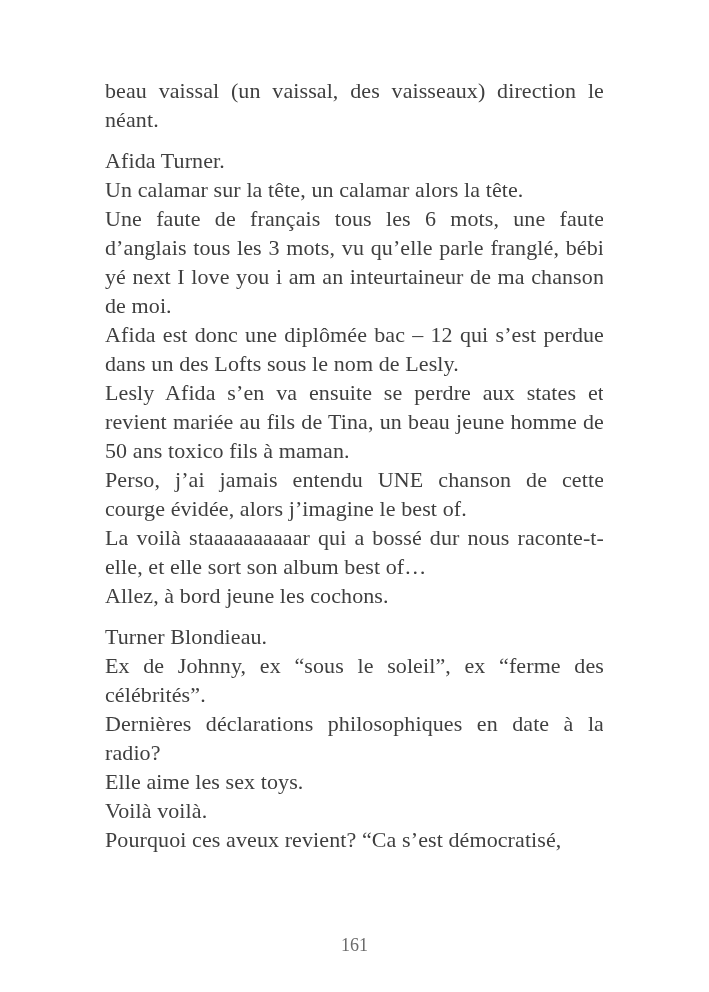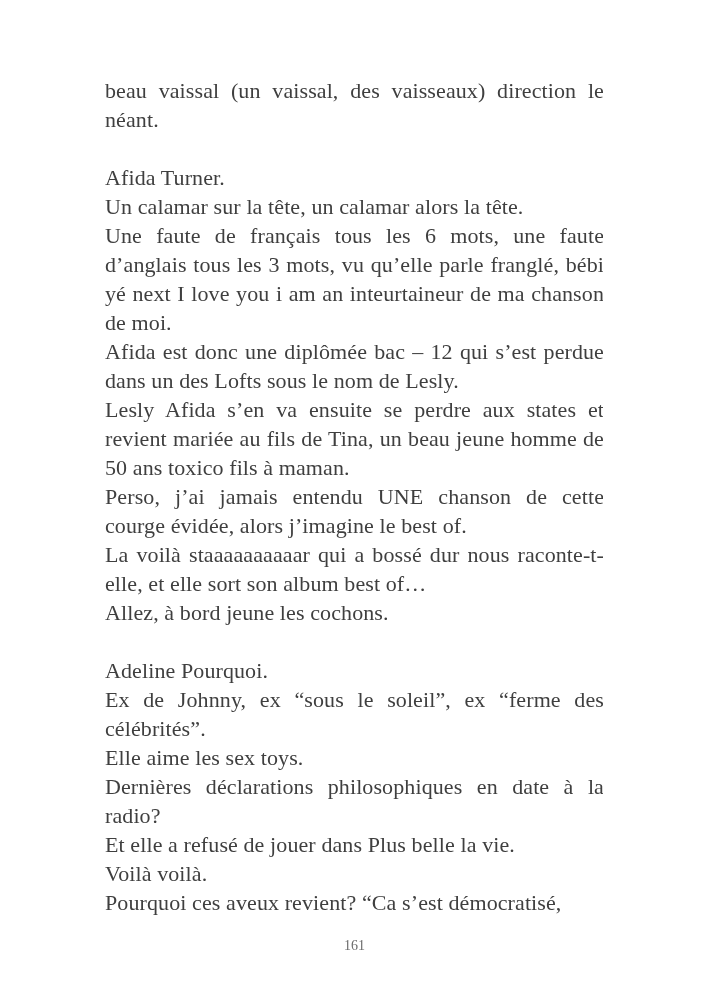--- a/index.html
+++ b/index.html
@@ -24,49 +24,48 @@
   }
   p.para {
     margin: 0;
     padding: 0;
     font-size: 22px;
     line-height: 29px;
     text-align: justify;
     letter-spacing: 0.1px;
   }
   p.section-start {
-    margin-top: 29px;
+    margin-top: 12px;
   }
   .footer {
     position: absolute;
     top: 938px;
     left: 0;
     width: 709px;
     text-align: center;
-    font-size: 14px;
+    font-size: 18px;
     line-height: 15px;
     color: #6b6b6b;
   }
 </style>
 </head>
 <body>
 
 <div class="page">
   <div class="text-block">
     <p class="para">beau vaissal (un vaissal, des vaisseaux) direction le néant.</p>
     <p class="para section-start">Afida Turner.</p>
     <p class="para">Un calamar sur la tête, un calamar alors la tête.</p>
     <p class="para">Une faute de français tous les 6 mots, une faute d’anglais tous les 3 mots, vu qu’elle parle franglé, bébi yé next I love you i am an inteurtaineur de ma chanson de moi.</p>
     <p class="para">Afida est donc une diplômée bac – 12 qui s’est perdue dans un des Lofts sous le nom de Lesly.</p>
     <p class="para">Lesly Afida s’en va ensuite se perdre aux states et revient mariée au fils de Tina, un beau jeune homme de 50 ans toxico fils à maman.</p>
     <p class="para">Perso, j’ai jamais entendu UNE chanson de cette courge évidée, alors j’imagine le best of.</p>
     <p class="para">La voilà staaaaaaaaaar qui a bossé dur nous raconte-t-elle, et elle sort son album best of…</p>
     <p class="para">Allez, à bord jeune les cochons.</p>
-    <p class="para section-start">Adeline Pourquoi.</p>
+    <p class="para section-start">Turner Blondieau.</p>
     <p class="para">Ex de Johnny, ex “sous le soleil”, ex “ferme des célébrités”.</p>
+    <p class="para">Dernières déclarations philosophiques en date à la radio?</p>
     <p class="para">Elle aime les sex toys.</p>
-    <p class="para">Dernières déclarations philosophiques en date à la radio?</p>
-    <p class="para">Et elle a refusé de jouer dans Plus belle la vie.</p>
     <p class="para">Voilà voilà.</p>
     <p class="para">Pourquoi ces aveux revient? “Ca s’est démocratisé,</p>
   </div>
   <div class="footer">161</div>
 </div>
 
 </body></html>

